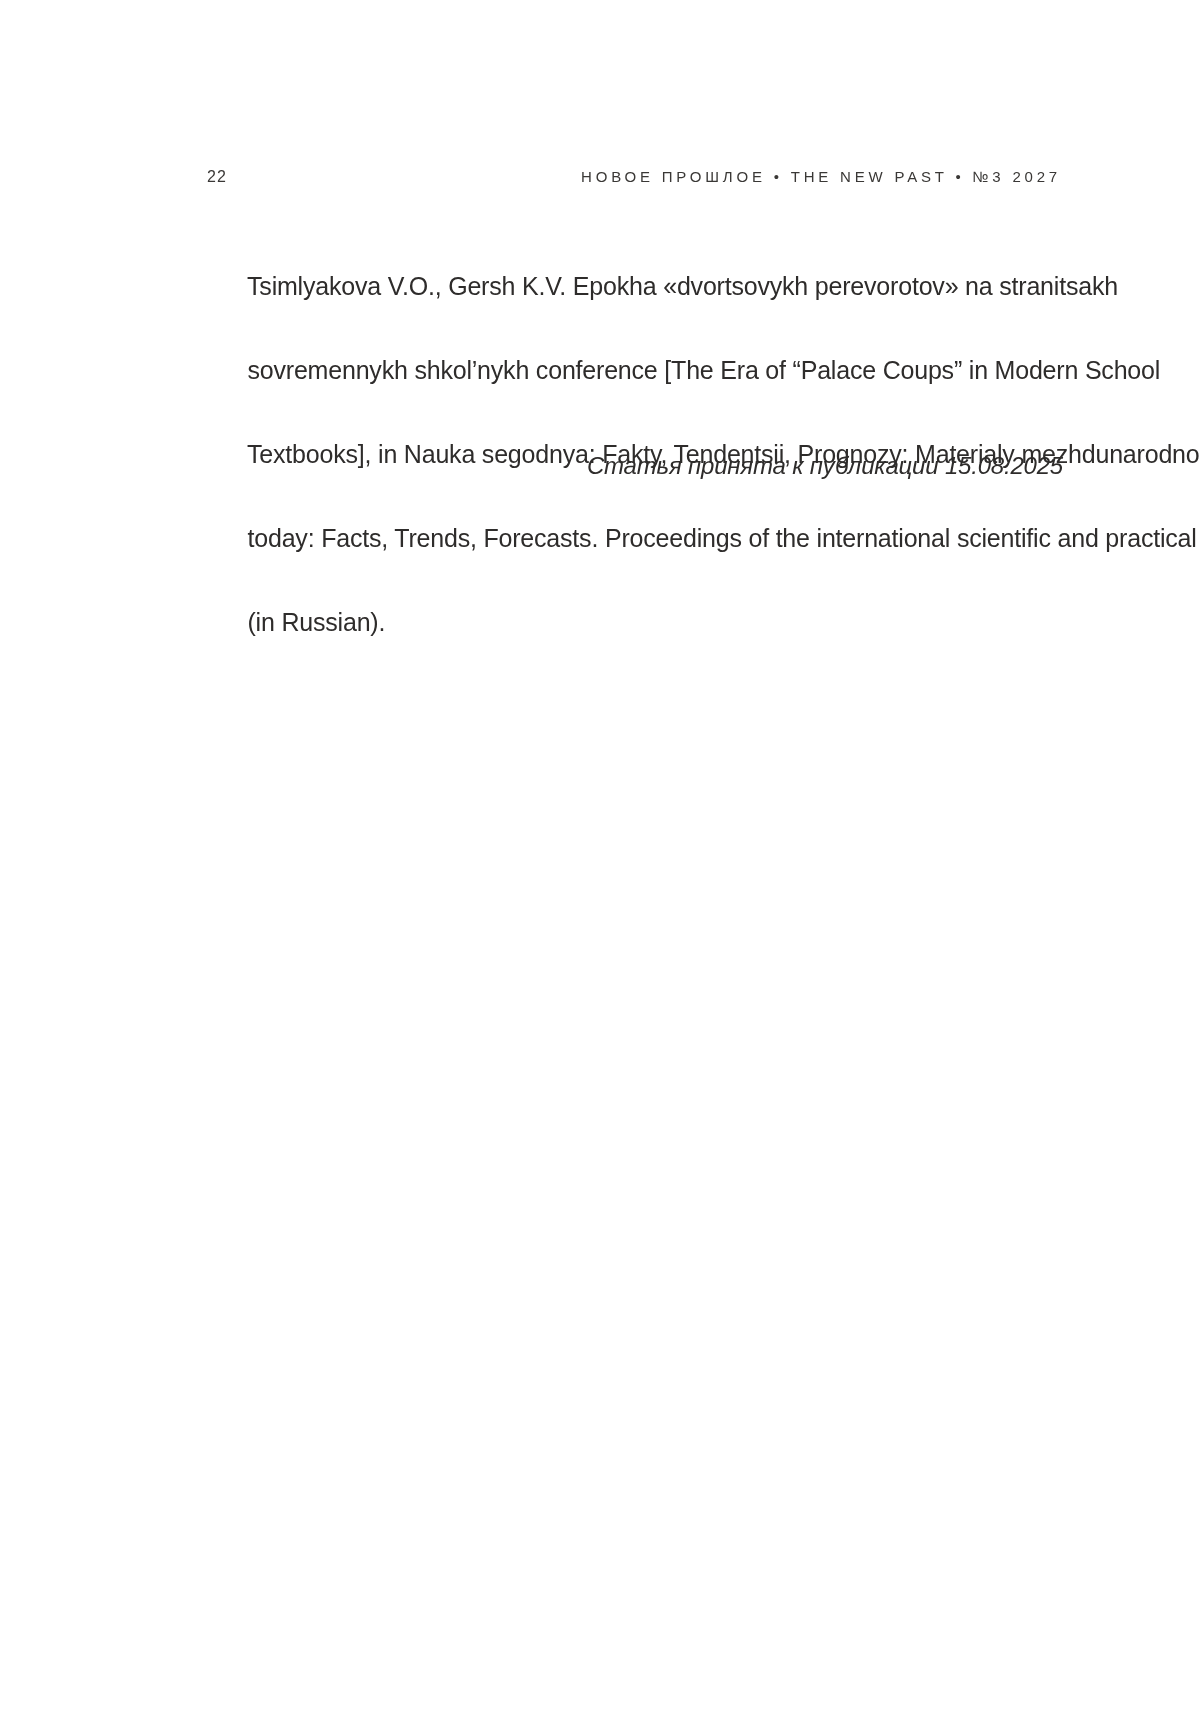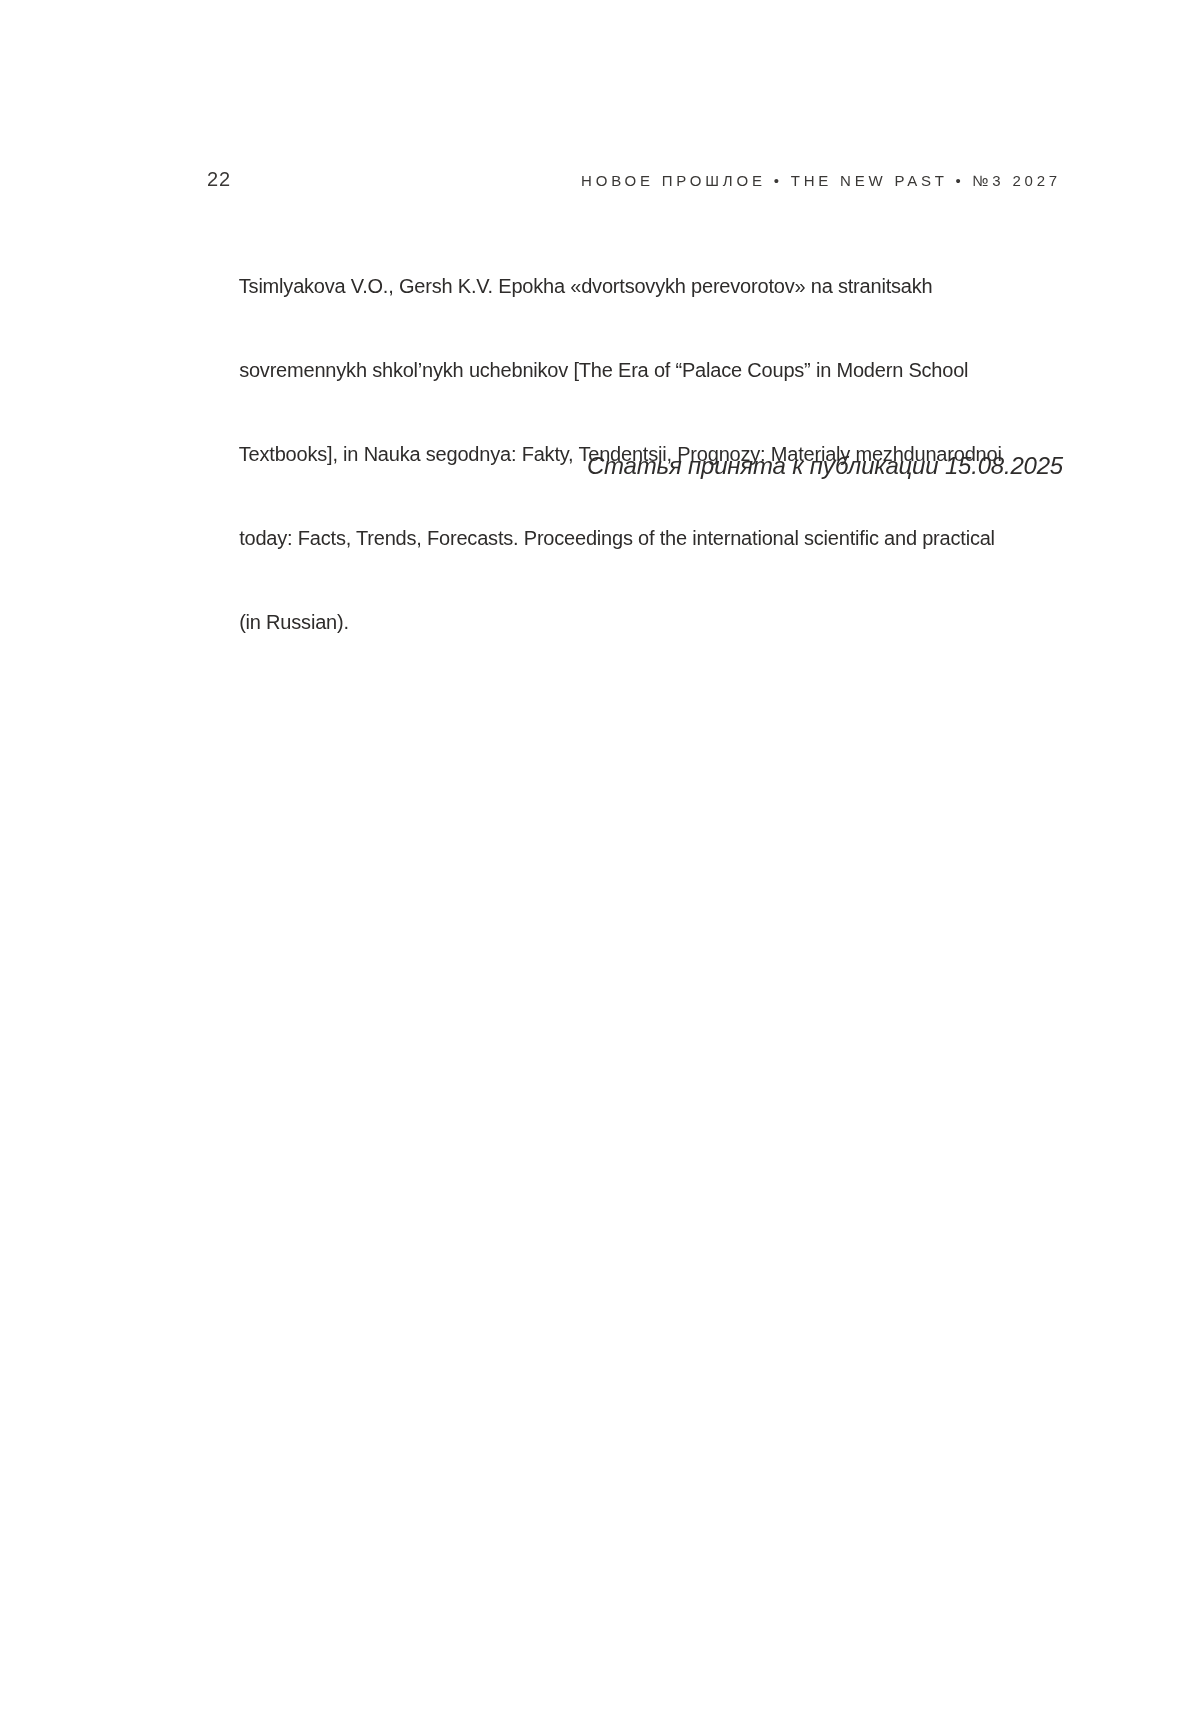--- a/index.html
+++ b/index.html
@@ -23,36 +23,36 @@
   .running-head {
     position: absolute;
     top: 168px;
     left: 207px;
     right: 139px;
     display: flex;
     justify-content: space-between;
     align-items: baseline;
   }
   .page-number {
-    font-size: 20px;
+    font-size: 16px;
     letter-spacing: 1px;
     color: #3a3836;
   }
   .journal-title {
     font-size: 15px;
     letter-spacing: 3.8px;
     color: #3a3836;
     white-space: nowrap;
   }
   .reference {
     position: absolute;
     left: 207px;
     top: 244px;
     width: 870px;
-    font-size: 20px;
+    font-size: 25px;
     line-height: 28px;
     letter-spacing: -0.2px;
     color: #2e2c2b;
   }
   .ref-line {
     white-space: pre;
   }
   .italic {
   }
   .acceptance {
@@ -75,21 +75,21 @@
   <div class="running-head">
     <span class="page-number">22</span>
     <span class="journal-title">НОВОЕ ПРОШЛОЕ • THE NEW PAST • №3 2027</span>
   </div>
 
   <div class="reference">
     <div class="ref-line">
       <span>Tsimlyakova V.O., Gersh K.V. Epokha «dvortsovykh perevorotov» na stranitsakh</span>
     </div>
     <div class="ref-line">
-      <span>sovremennykh shkol’nykh uchebnikov [The Era of “Palace Coups” in Modern School</span>
+      <span>sovremennykh shkol’nykh conference [The Era of “Palace Coups” in Modern School</span>
     </div>
     <div class="ref-line">
       <span>Textbooks], in </span><span class="italic">Nauka segodnya: Fakty, Tendentsii, Prognozy: Materialy mezhdunarodnoi</span>
     </div>
     <div class="ref-line">
       <span>today: Facts, Trends, Forecasts. Proceedings of the international scientific and practical</span>
     </div>
     <div class="ref-line">
       <span>(in Russian).</span>
     </div>

